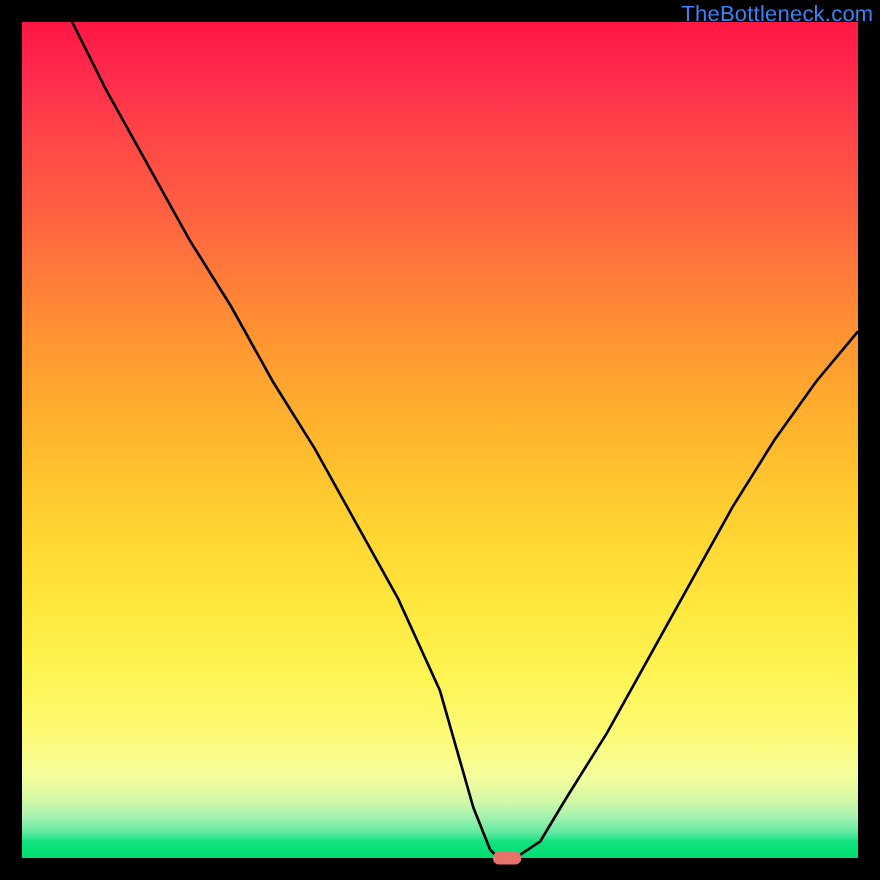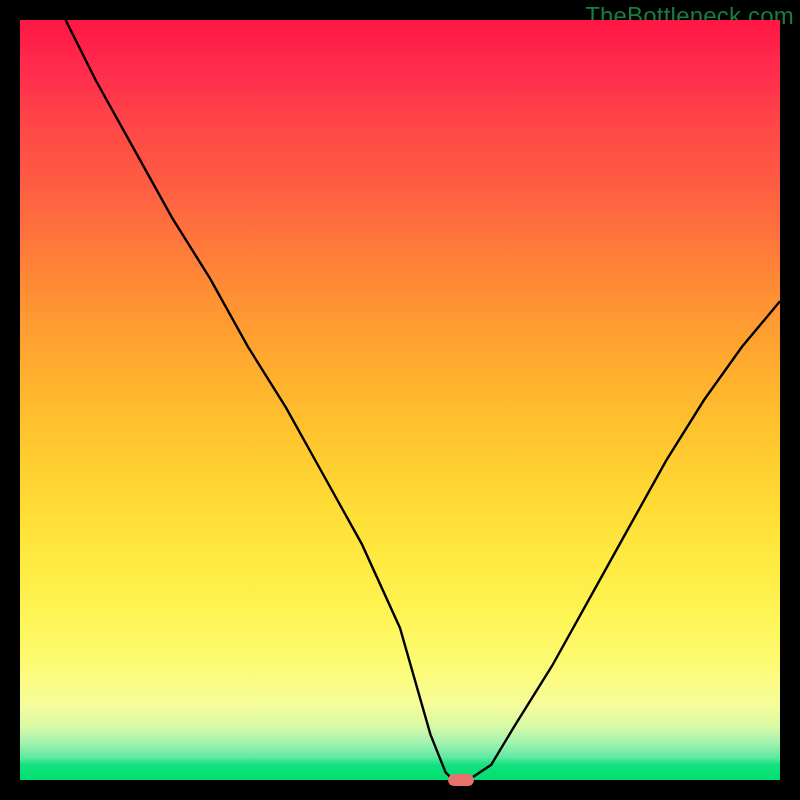--- a/index.html
+++ b/index.html
@@ -45,22 +45,22 @@
       #a6f3b0 95%,
       #5fe9a2 97%,
       #13e27f 98%,
       #00de70 100%
     );
   }
   .watermark {
     position: absolute;
     top: 2px;
     right: 6px;
-    color: #15803d;
-    font-size: 24px;
+    color: #3b82f6;
+    font-size: 20px;
     letter-spacing: 0.2px;
     user-select: none;
   }
   svg.curve {
     position: absolute;
     left: 0;
     top: 0;
     width: 760px;
     height: 760px;
     pointer-events: none;

